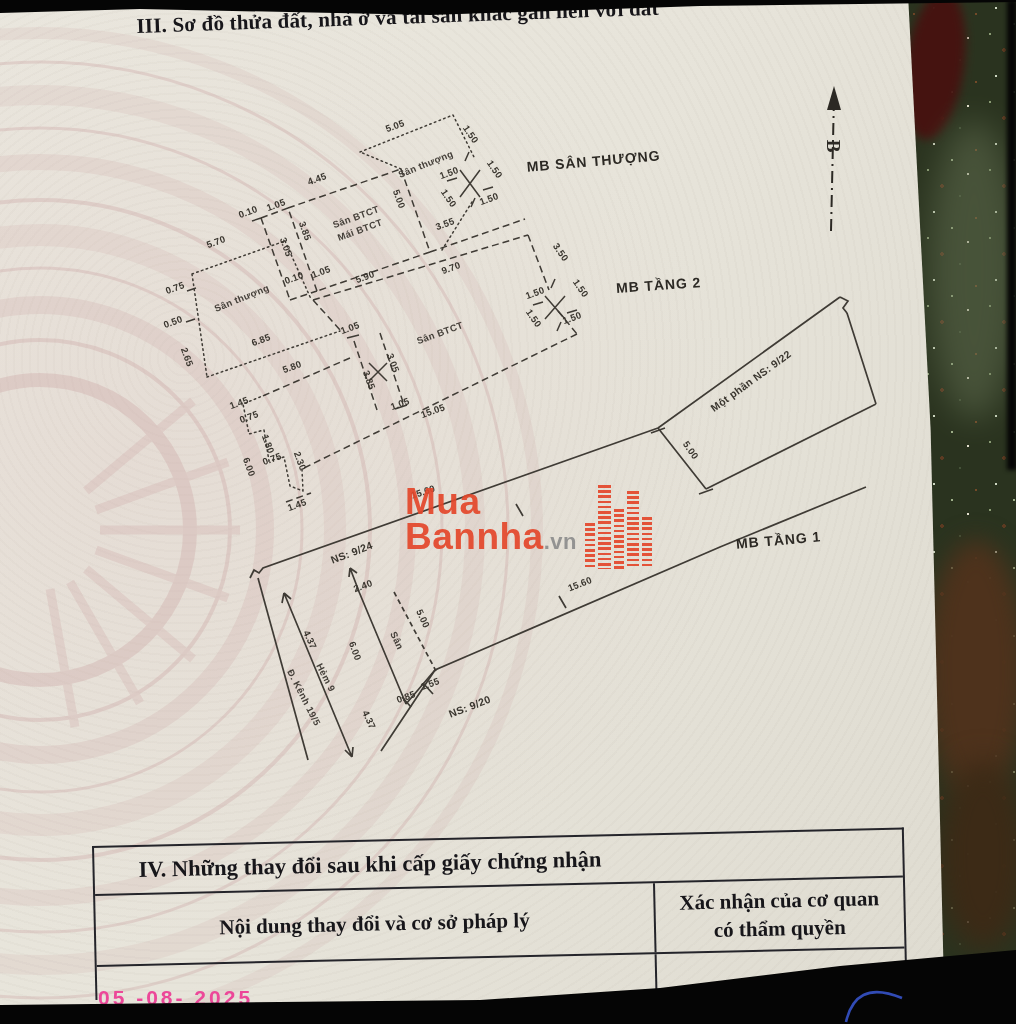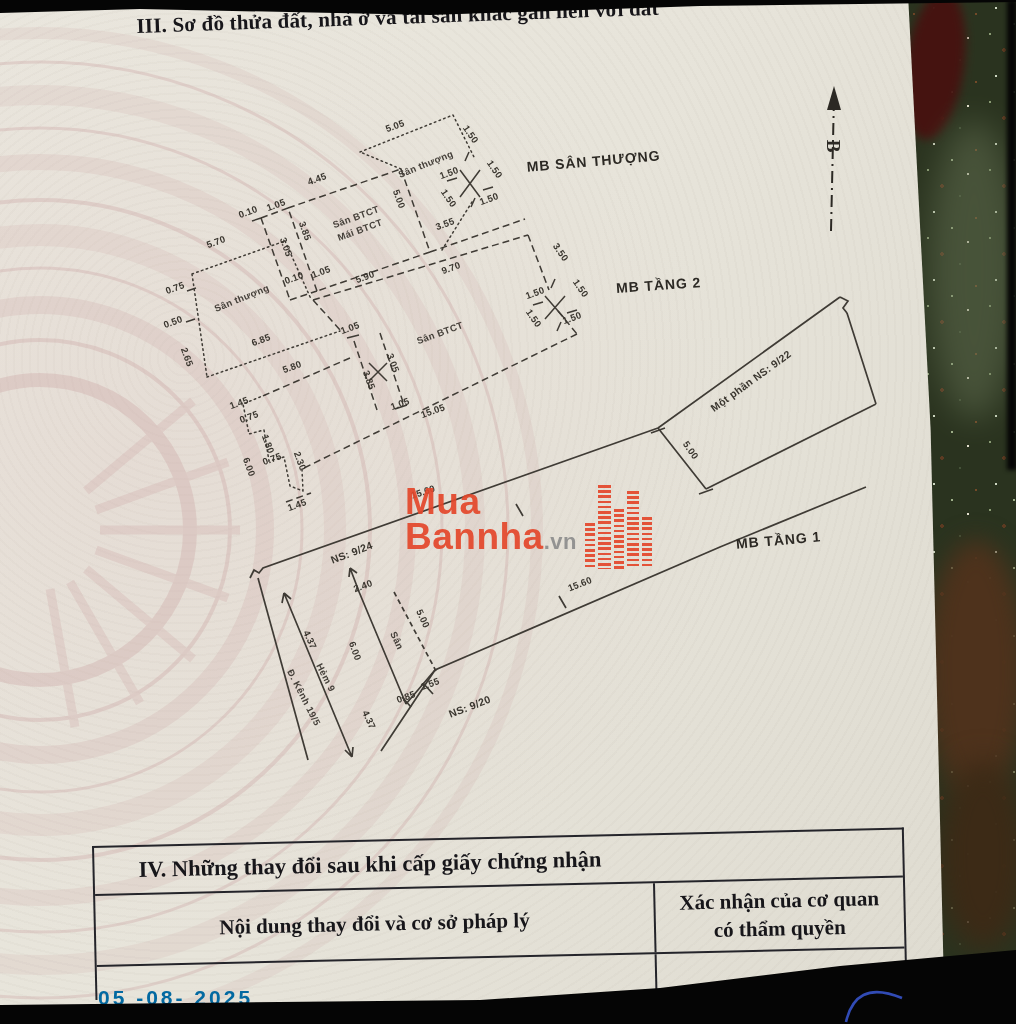--- a/index.html
+++ b/index.html
@@ -59,21 +59,21 @@
   #tbl .r2{display:flex;height:69px;border-bottom:2.3px solid #24242a;}
   #tbl .c1{flex:0 0 69%;display:flex;align-items:center;justify-content:center;
     font:600 21px "Liberation Serif",serif;}
   #tbl .c2{flex:1;border-left:2.3px solid #24242a;display:flex;flex-direction:column;
     align-items:center;justify-content:center;font:600 21px "Liberation Serif",serif;line-height:1.3;}
   #tbl .r3{position:relative;height:35px;}
   #tbl .r3 .vline{position:absolute;left:69%;top:0;width:2.3px;height:100%;background:#24242a;}
 
   
   #datestamp{position:absolute;left:98px;top:986px;z-index:4;
-    font:700 21px "Liberation Sans",sans-serif;color:#0369a1;letter-spacing:3px;}
+    font:700 21px "Liberation Sans",sans-serif;color:#ec4899;letter-spacing:3px;}
   #pen{position:absolute;left:0;top:0;z-index:6;pointer-events:none;}
 
   
   #blacktop{position:absolute;inset:0;height:26px;background:#050505;z-index:5;
     clip-path:polygon(0 0,1016px 0,1016px 2px,700px 6px,430px 15px,140px 9px,0 13px);}
   #blackbottom{position:absolute;left:0;top:940px;width:1016px;height:84px;background:#050505;z-index:5;
     clip-path:polygon(0 65px,480px 60px,660px 48px,840px 26px,1016px 10px,1016px 84px,0 84px);}
 </style>
 </head>
 <body>

